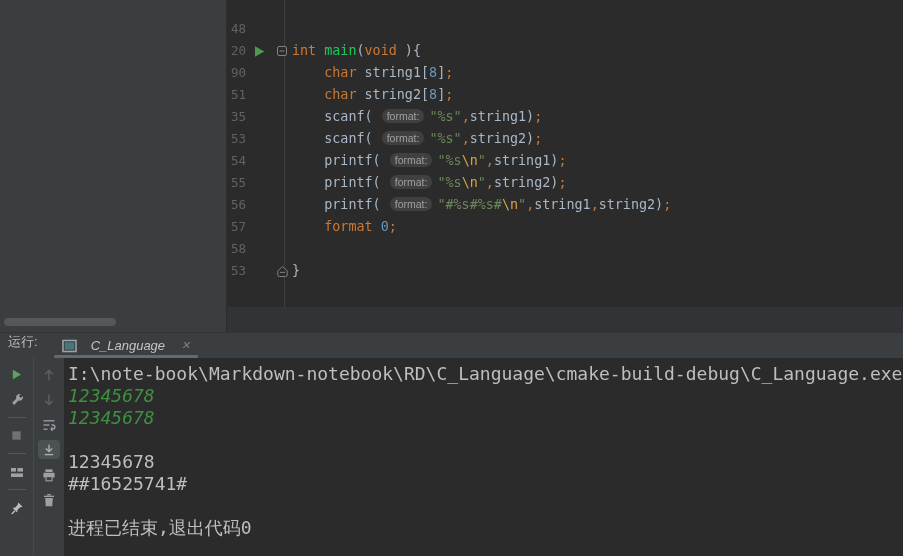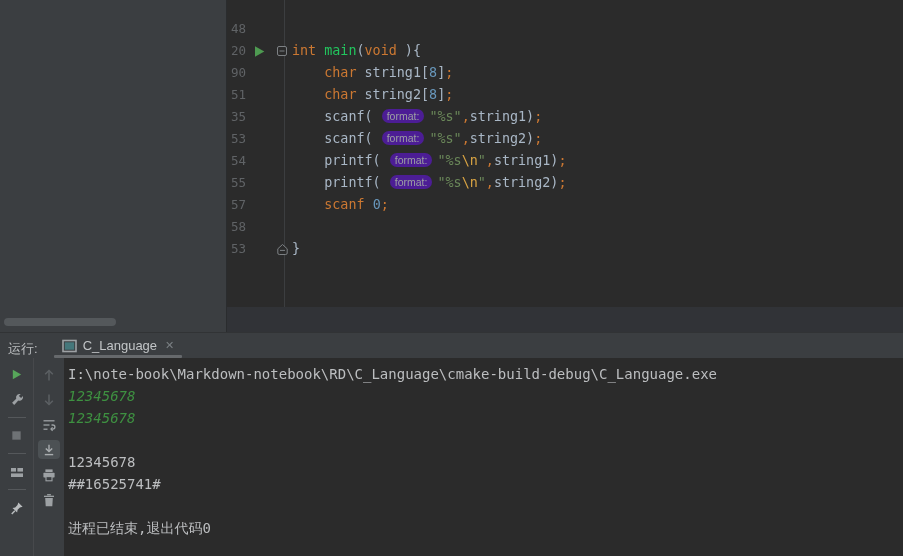--- a/index.html
+++ b/index.html
@@ -34,40 +34,40 @@
   .gf { width:20px; flex:0 0 auto; display:flex; align-items:center; justify-content:center; z-index:2; }
   .code { white-space:pre; color:#A9B7C6; }
   .seg-kw  { color:#CC7832; }
   .seg-fn  { color:#22c55e; }
   .seg-txt { color:#A9B7C6; }
   .seg-num { color:#6897BB; }
   .seg-str { color:#6A8759; }
   .seg-esc { color:#D8A343; }
   .seg-pun { color:#CC7832; }
   .inlay-chip {
-    display:inline-block; background:#4c1d95; color:#9DA0A3;
+    display:inline-block; background:#404040; color:#9DA0A3;
     font-family:"Liberation Sans", sans-serif; font-size:10.5px; line-height:14px;
     border-radius:7px; padding:0 5px; margin:0 5px 0 1px;
     vertical-align:1px;
   }
   
   .mid-band {
     position:absolute; left:227px; top:307px; right:0; height:25px;
     background:#313337;
   }
   
   .run-panel { position:absolute; left:0; top:332px; right:0; bottom:0; }
   .run-header {
-    height:26px; background:#3B3E41; display:flex; align-items:flex-end;
+    height:26px; background:#3B3E41; display:flex; align-items:flex-start;
     border-top:1px solid #313335; position:relative;
   }
   .run-label { color:#BBBEC0; font-size:13px; margin-left:8px; }
   .run-tab {
-    display:flex; align-items:center; gap:6px; margin-left:18px;
-    height:100%; position:relative; padding:0 6px; cursor:default;
+    display:flex; align-items:center; gap:14px; margin-left:18px;
+    height:100%; position:relative; padding:0 6px; cursor:default;font-style:italic;
   }
   .run-tab::after {
     content:""; position:absolute; left:-2px; right:-2px; bottom:0; height:3px;
     background:#66696C; border-radius:1px;
   }
   .run-tab .tab-title { color:#C2C5C7; font-size:13px; }
   .tab-close { color:#7B8084; font-size:11px; margin-left:2px; }
   .run-body { position:absolute; top:26px; left:0; right:0; bottom:0; display:flex; }
   .tb-col {
     background:#3B3E41; display:flex; flex-direction:column; align-items:center;
@@ -77,21 +77,21 @@
   .tb-inner { width:31px; border-left:1px solid #47494C; }
   .tb-btn {
     width:22px; height:19px; display:flex; align-items:center; justify-content:center;
     margin-bottom:6px; border-radius:4px;
   }
   .tb-btn.selected { background:#4C5154; }
   .tb-div { width:18px; height:1px; background:#55585B; margin:2px 0 8px 0; }
   
   .console {
     flex:1; background:#2B2B2B; padding:5px 8px 0 4px; overflow:hidden;
-    font-family:"DejaVu Sans Mono", monospace; font-size:14px; line-height:22px;
+    font-family:"DejaVu Sans Mono", monospace; font-size:18px; line-height:22px;
   }
   .c-line { white-space:pre; }
   .c-path, .c-out { color:#BCBEC0; }
   .c-input { color:#3E9141; font-style:italic; }
 </style>
 </head>
 <body>
 
 <div class="screen">
 
@@ -155,24 +155,30 @@
           <span class="gf"></span>
           <span class="code"><span class="seg-txt">    printf( </span><span class="inlay-chip">format:</span><span class="seg-str">"%s</span><span class="seg-esc">\n</span><span class="seg-str">"</span><span class="seg-pun">,</span><span class="seg-txt">string1)</span><span class="seg-pun">;</span></span>
         </div>
         <div class="ed-row">
           <span class="gn">55</span>
           <span class="gr"></span>
           <span class="gf"></span>
           <span class="code"><span class="seg-txt">    printf( </span><span class="inlay-chip">format:</span><span class="seg-str">"%s</span><span class="seg-esc">\n</span><span class="seg-str">"</span><span class="seg-pun">,</span><span class="seg-txt">string2)</span><span class="seg-pun">;</span></span>
         </div>
         <div class="ed-row">
+          <span class="gn">56</span>
+          <span class="gr"></span>
+          <span class="gf"></span>
+          <span class="code"><span class="seg-txt">    printf( </span><span class="inlay-chip">format:</span><span class="seg-str">"#%s#%s#</span><span class="seg-esc">\n</span><span class="seg-str">"</span><span class="seg-pun">,</span><span class="seg-txt">string1</span><span class="seg-pun">,</span><span class="seg-txt">string2)</span><span class="seg-pun">;</span></span>
+        </div>
+        <div class="ed-row">
           <span class="gn">57</span>
           <span class="gr"></span>
           <span class="gf"></span>
-          <span class="code"><span class="seg-txt">    </span><span class="seg-kw">scanf</span><span class="seg-txt"> </span><span class="seg-num">0</span><span class="seg-pun">;</span></span>
+          <span class="code"><span class="seg-txt">    </span><span class="seg-kw">format</span><span class="seg-txt"> </span><span class="seg-num">0</span><span class="seg-pun">;</span></span>
         </div>
         <div class="ed-row">
           <span class="gn">58</span>
           <span class="gr"></span>
           <span class="gf"></span>
           <span class="code"></span>
         </div>
         <div class="ed-row">
           <span class="gn">53</span>
           <span class="gr"></span>

